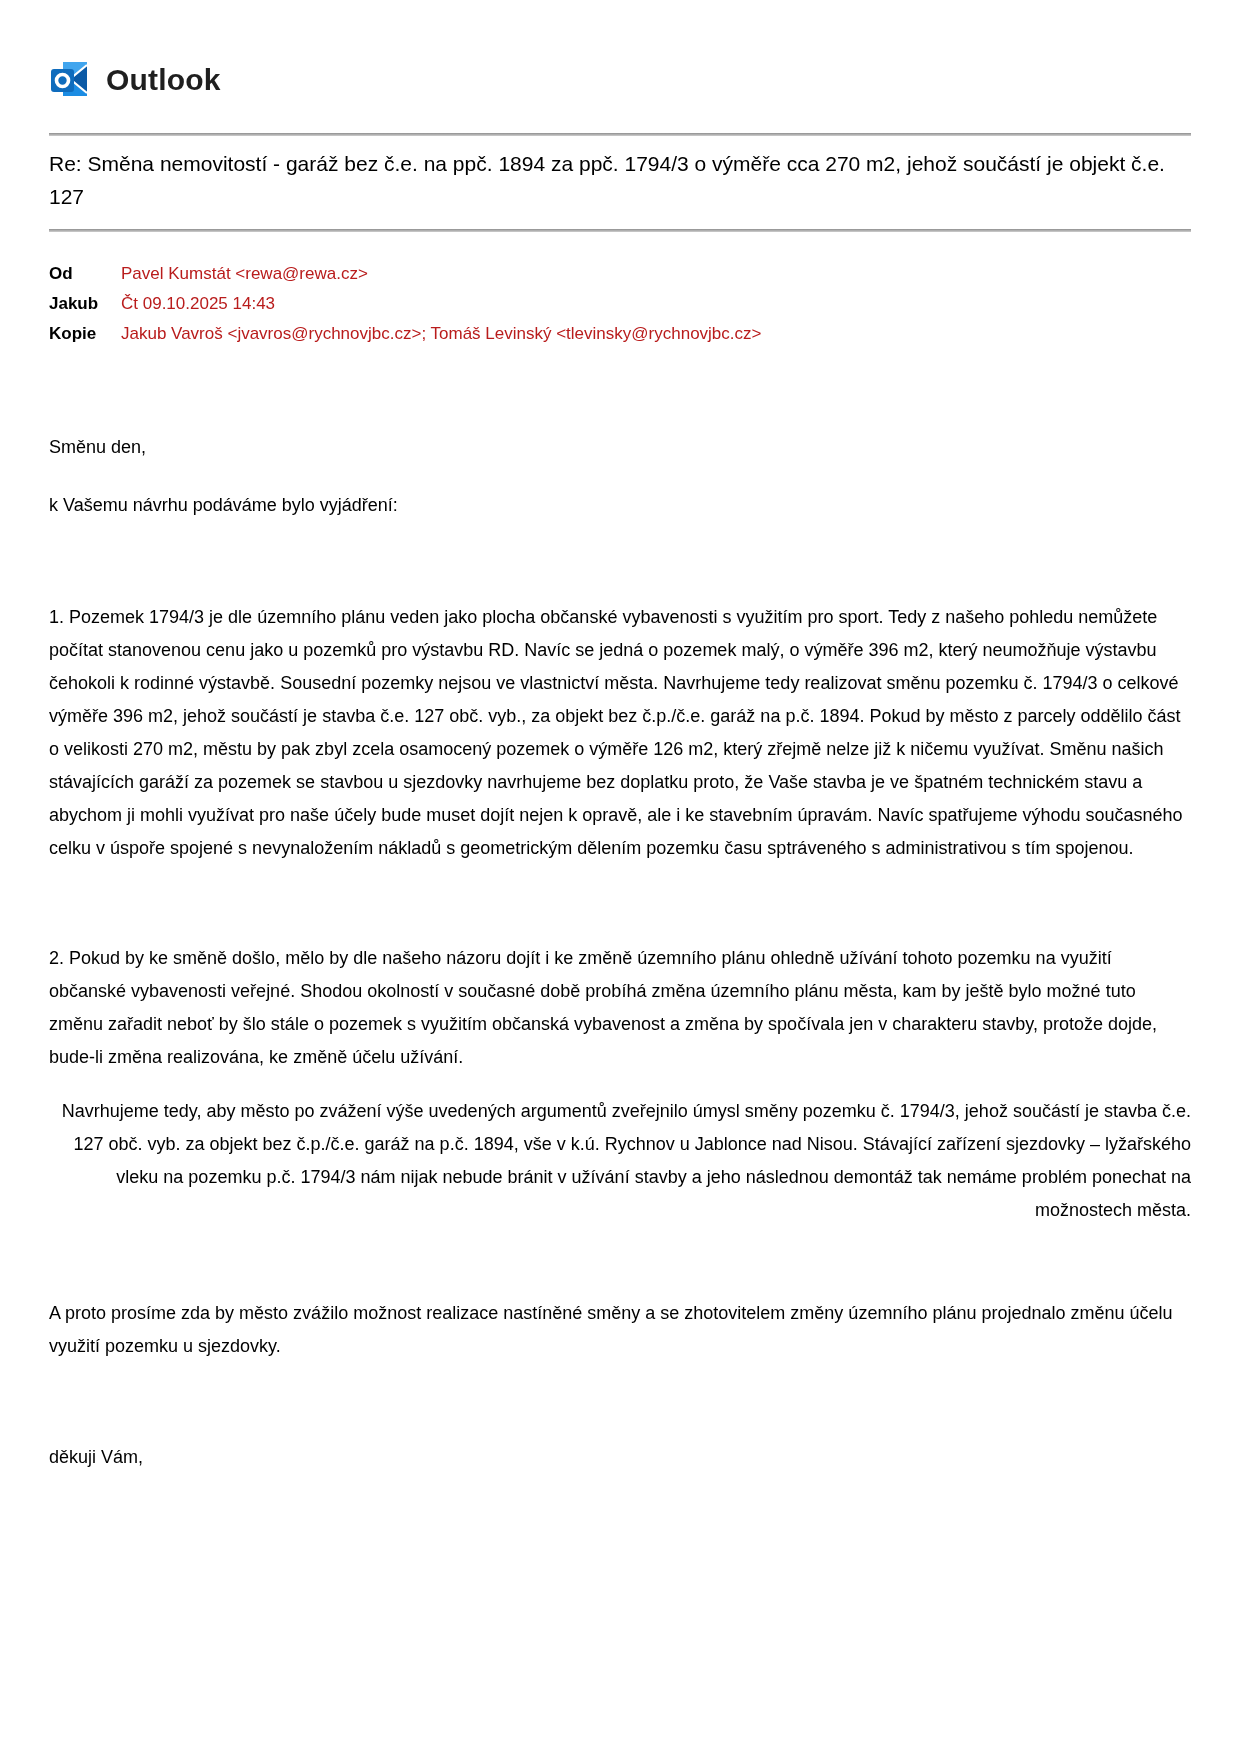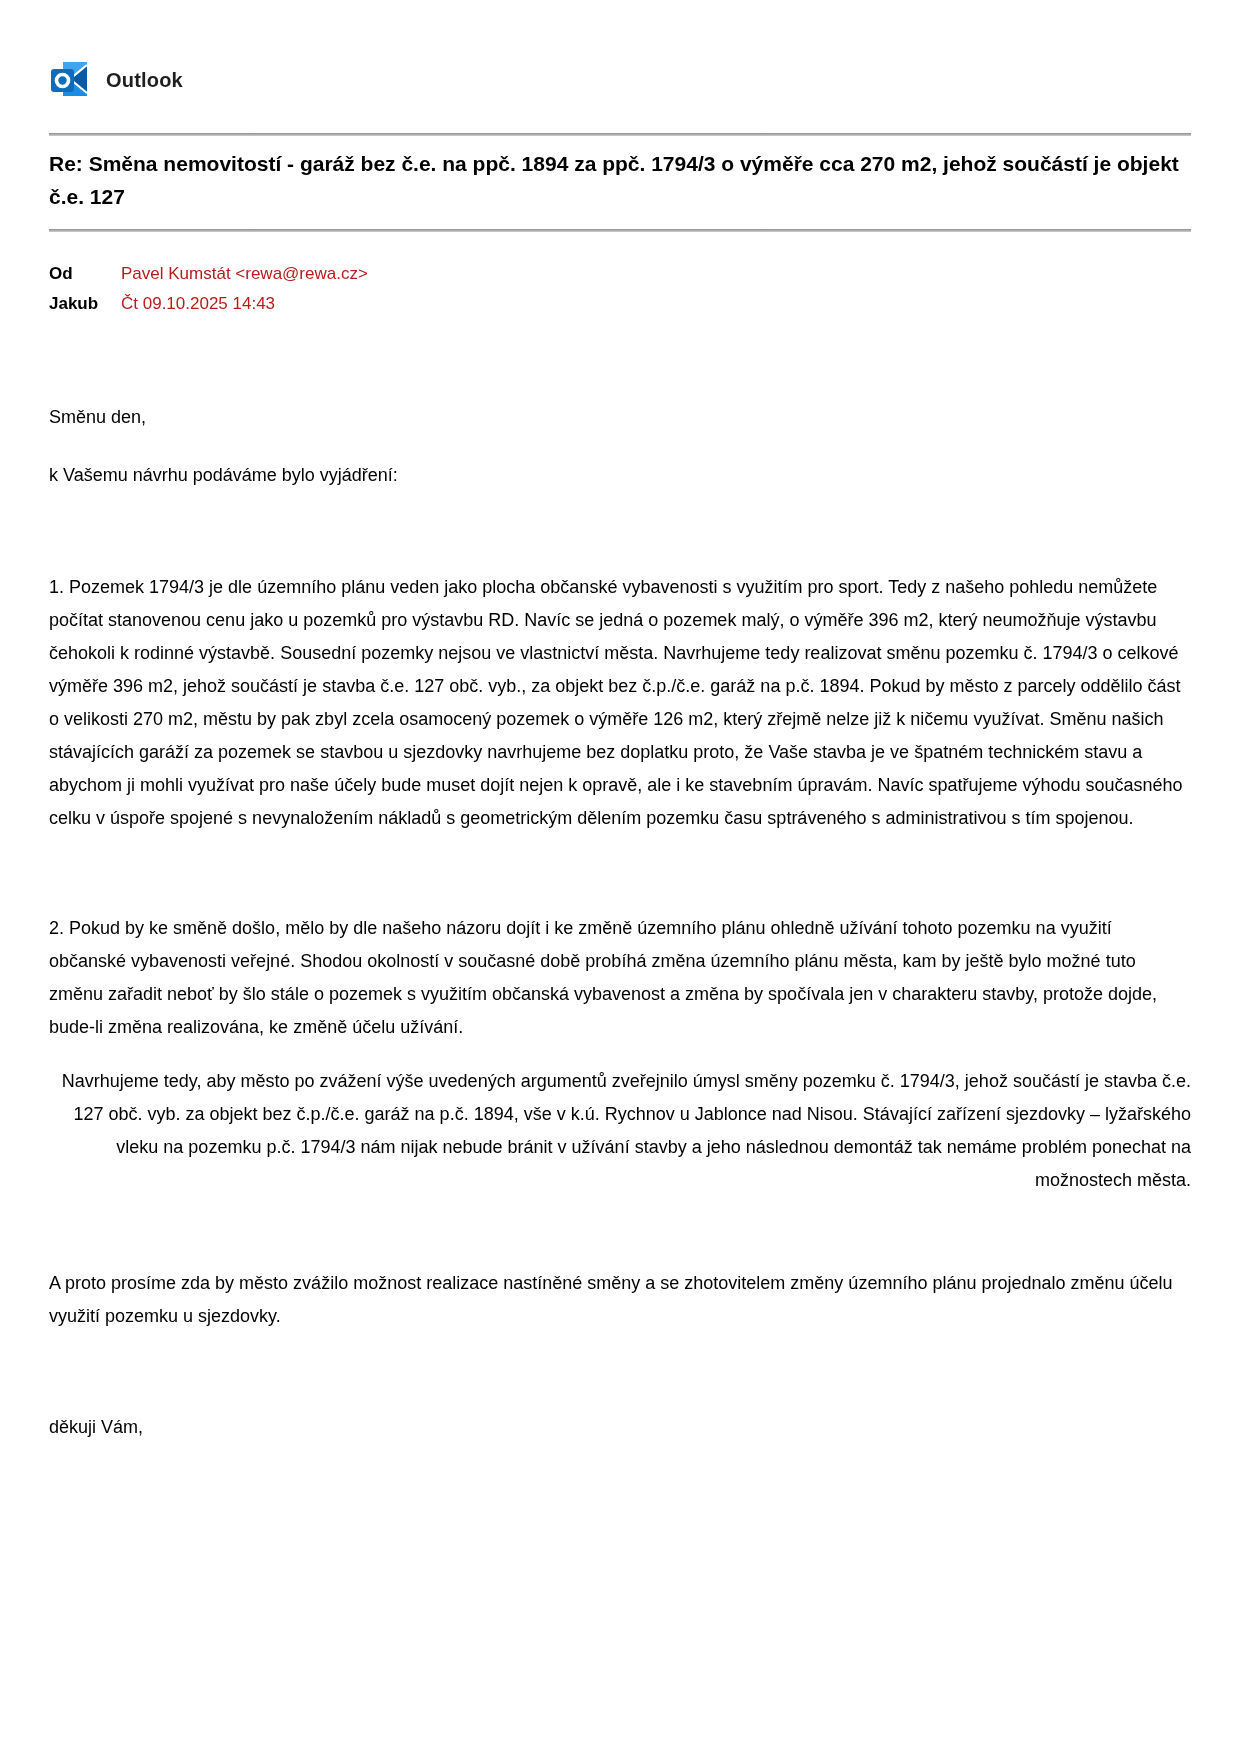--- a/index.html
+++ b/index.html
@@ -21,41 +21,41 @@
   }
 
   
   .app-header {
     padding-top: 60px;
     display: flex;
     align-items: center;
     gap: 15px;
   }
   .app-name {
-    font-size: 20px;
+    font-size: 30px;
     font-weight: 600;
     color: #1f1f1f;
     letter-spacing: 0.2px;
   }
 
   
   .rule {
     height: 3px;
     background: linear-gradient(#8f8f8f, #cfcfcf);
     border: 0;
     margin: 0;
   }
   .rule-top { margin-top: 33px; }
   .rule-subject { margin-top: 16px; }
 
   
   .subject {
     margin: 11px 0 0 0;
     font-size: 21px;
-    font-weight: 700;
+    font-weight: 400;
     line-height: 33px;
     color: #000;
   }
 
   
   .meta {
     margin-top: 27px;
     font-size: 17px;
   }
   .meta-row {
@@ -111,20 +111,24 @@
 
   <section class="meta">
     <div class="meta-row">
       <span class="meta-label">Od</span>
       <span class="meta-value">Pavel Kumstát &lt;rewa@rewa.cz&gt;</span>
     </div>
     <div class="meta-row">
       <span class="meta-label">Jakub</span>
       <span class="meta-value">Čt 09.10.2025 14:43</span>
     </div>
+    <div class="meta-row">
+      <span class="meta-label">Kopie</span>
+      <span class="meta-value">Jakub Vavroš &lt;jvavros@rychnovjbc.cz&gt;; Tomáš Levinský &lt;tlevinsky@rychnovjbc.cz&gt;</span>
+    </div>
   </section>
 
   <section class="email-body">
     <p class="greeting">Směnu den,</p>
     <p class="intro">k Vašemu návrhu podáváme bylo vyjádření:</p>
     <p class="para-1">1. Pozemek 1794/3 je dle územního plánu veden jako plocha občanské vybavenosti s využitím pro sport. Tedy z našeho pohledu nemůžete počítat stanovenou cenu jako u pozemků pro výstavbu RD. Navíc se jedná o pozemek malý, o výměře 396 m2, který neumožňuje výstavbu čehokoli k rodinné výstavbě. Sousední pozemky nejsou ve vlastnictví města. Navrhujeme tedy realizovat směnu pozemku č. 1794/3 o celkové výměře 396 m2, jehož součástí je stavba č.e. 127 obč. vyb., za objekt bez č.p./č.e. garáž na p.č. 1894. Pokud by město z parcely oddělilo část o velikosti 270 m2, městu by pak zbyl zcela osamocený pozemek o výměře 126 m2, který zřejmě nelze již k ničemu využívat.  Směnu našich stávajících garáží za pozemek se stavbou u sjezdovky navrhujeme bez doplatku proto, že Vaše stavba je ve špatném technickém stavu a abychom ji mohli využívat pro naše účely bude muset dojít nejen k opravě, ale i ke stavebním úpravám. Navíc spatřujeme výhodu současného celku v úspoře spojené s nevynaložením nákladů s geometrickým dělením pozemku času sptráveného s administrativou s tím spojenou.</p>
     <p class="para-2">2. Pokud by ke směně došlo, mělo by dle našeho názoru dojít i ke změně územního plánu ohledně užívání tohoto pozemku na využití občanské vybavenosti veřejné. Shodou okolností v současné době probíhá změna územního plánu města, kam by ještě bylo možné tuto změnu zařadit neboť by šlo stále o pozemek s využitím občanská vybavenost a změna by spočívala jen v charakteru stavby, protože dojde, bude-li změna realizována, ke změně účelu užívání.</p>
     <p class="para-3">Navrhujeme tedy, aby město po zvážení výše uvedených argumentů zveřejnilo úmysl směny pozemku č. 1794/3, jehož součástí je stavba č.e. 127 obč. vyb. za objekt bez č.p./č.e. garáž na p.č. 1894, vše v k.ú. Rychnov u Jablonce nad Nisou. Stávající zařízení sjezdovky – lyžařského vleku na pozemku p.č. 1794/3 nám nijak nebude bránit v užívání stavby a jeho následnou demontáž tak nemáme problém ponechat na možnostech města.</p>
     <p class="para-4">A proto prosíme zda by město zvážilo možnost realizace nastíněné směny  a se zhotovitelem změny územního plánu projednalo změnu účelu využití pozemku u sjezdovky.</p>
     <p class="closing">děkuji Vám,</p>

